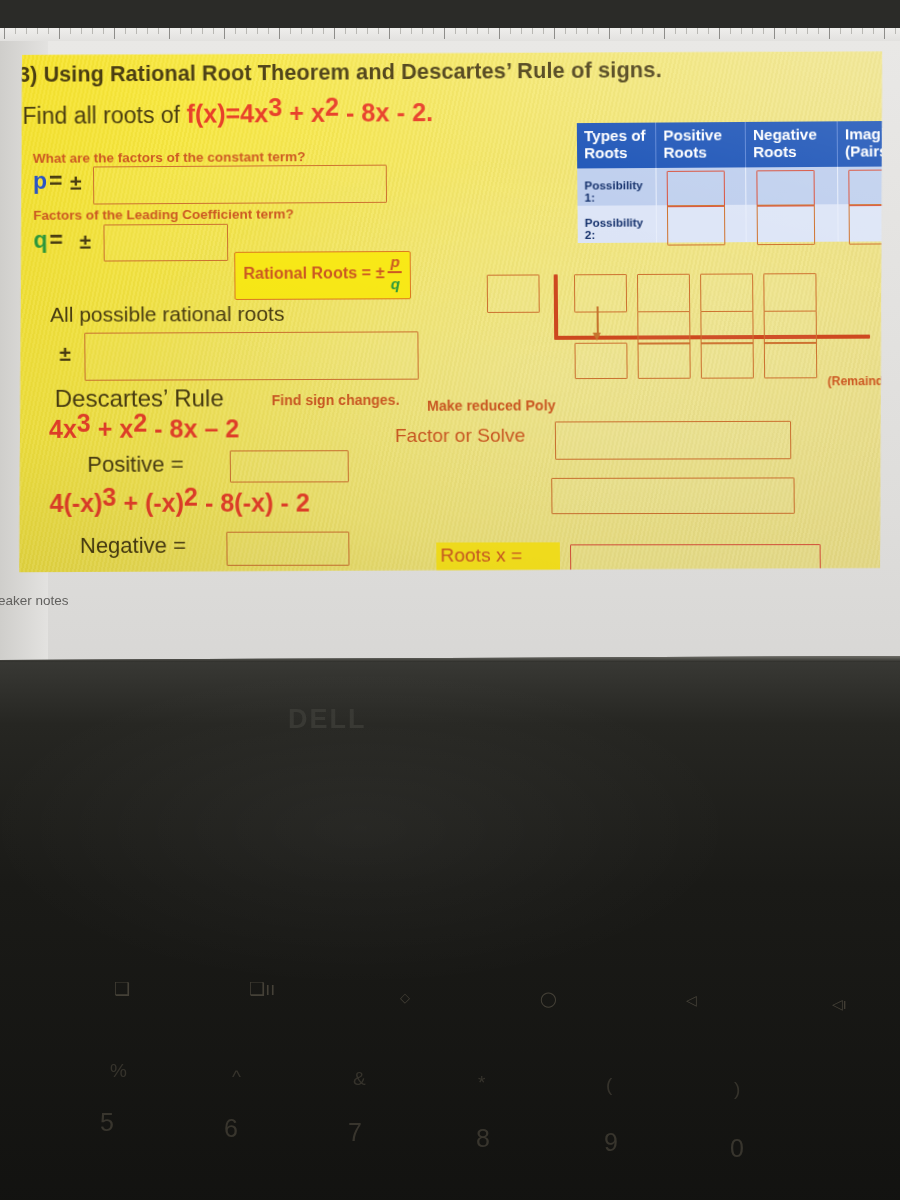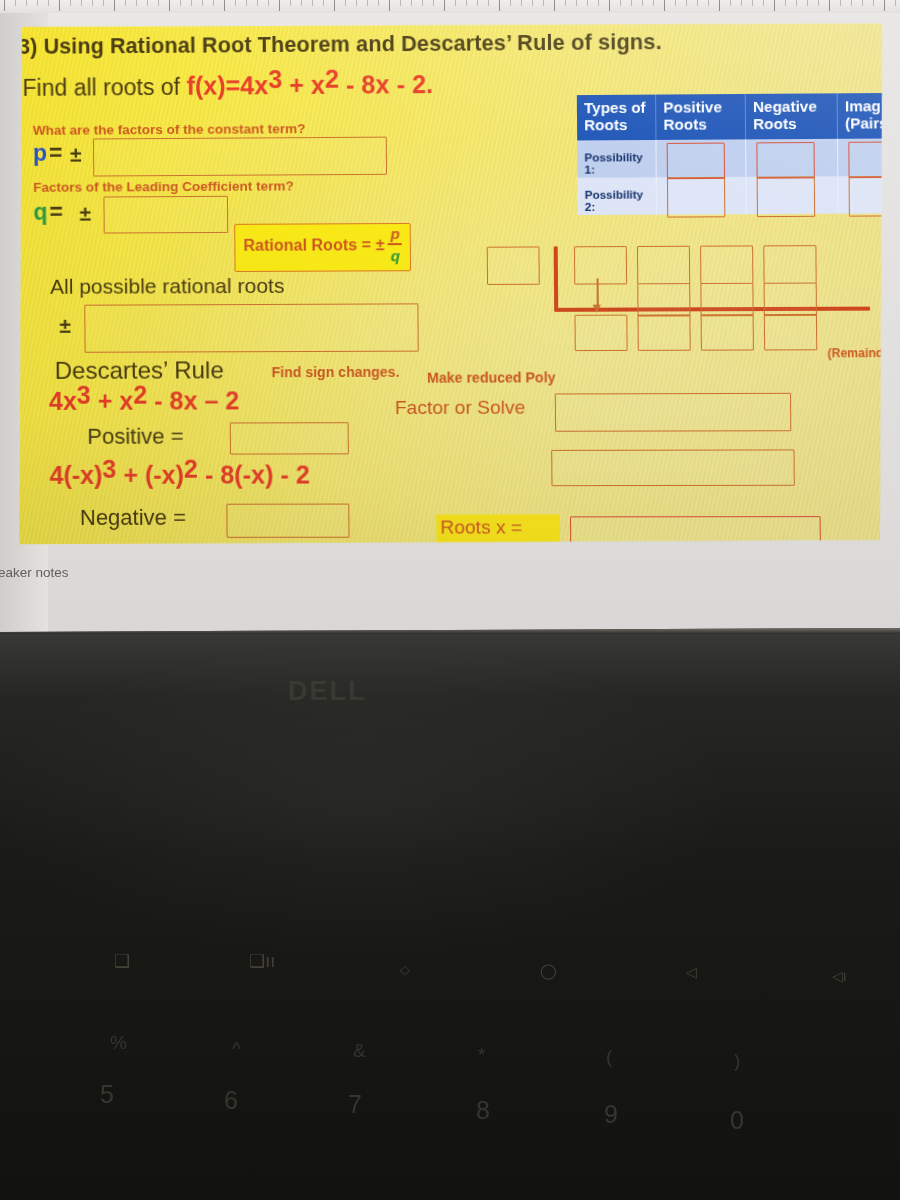--- a/index.html
+++ b/index.html
@@ -3,21 +3,21 @@
 <meta charset="utf-8">
 <style>
   html,body{margin:0;padding:0;}
   body{
     width:900px;height:1200px;overflow:hidden;position:relative;
     background:#2b2b28;
     font-family:"Liberation Sans", sans-serif;
   }
 
   
-  #scene{position:absolute;inset:0;}
+  #scene{position:absolute;inset:0;margin-top:28px;}
 
   
   .ruler{
     position:absolute;left:0;top:0;width:900px;height:13px;
     background:linear-gradient(#efeeec,#e2e1df);
     overflow:hidden;
   }
   .ruler .tick{position:absolute;top:0;width:1px;height:6px;background:#b9b8b4;}
   .ruler .tick.maj{height:11px;background:#8e8d8a;}
 

